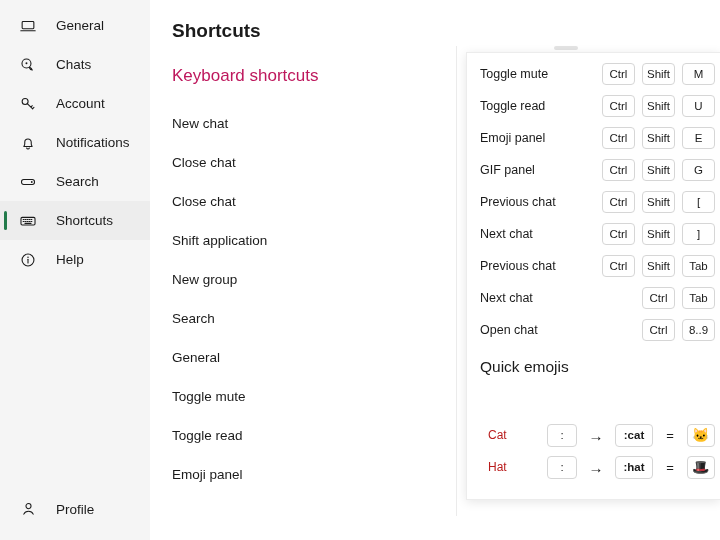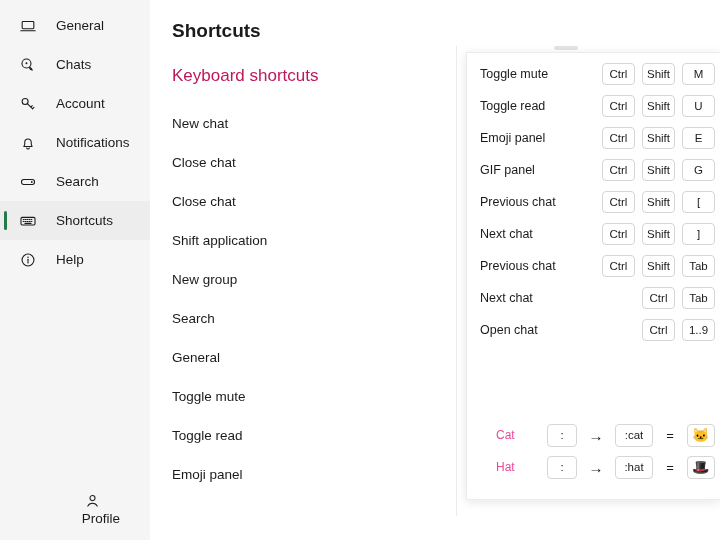--- a/index.html
+++ b/index.html
@@ -42,23 +42,23 @@
     color: #1b1b1b;
   }
   .nav-label {
     margin-left: 18px;
     font-size: 13.5px;
     color: #1b1b1b;
     white-space: nowrap;
   }
   .profile-item {
     position: absolute;
-    left: 8px; bottom: 13px;
+    left: 0; bottom: 13px;
     width: 150px; height: 36px;
-    display: flex; align-items: center; padding-left: 18px; flex-direction: column;
+    display: flex; align-items: center; padding-left: 18px;
   }
 
   
   .main {
     position: relative;
     flex: 1 1 auto;
     height: 540px;
     background: #ffffff;
     overflow: hidden;
   }
@@ -179,43 +179,43 @@
   }
   .qe-list { position: absolute; left: 0; top: 366px; width: 100%; }
   .qe-row {
     position: relative;
     height: 32px;
     display: flex;
     align-items: center;
   }
   .qe-label {
     position: absolute;
-    left: 29px;
+    left: 21px;
     font-size: 12px;
-    color: #ec4899;
+    color: #b91c1c;
   }
   .qe-seq {
     position: absolute;
     left: 80px;
     display: flex;
     align-items: center;
     gap: 9px;
   }
   .qe-key {
     min-width: 30px;
     height: 23px;
     border: 1px solid #d6d6d6;
     border-radius: 4px;
     background: #ffffff;
     display: flex; align-items: center; justify-content: center;
     font-size: 11.5px;
     color: #1b1b1b;
     padding: 0 5px;
   }
-  .qe-key.wide { min-width: 38px; }
+  .qe-key.wide { min-width: 38px; font-weight: bold; }
   .qe-arrow { font-size: 15px; color: #1b1b1b; width: 20px; text-align: center; }
   .qe-eq { font-size: 13px; color: #1b1b1b; width: 16px; text-align: center; }
   .qe-emoji {
     width: 28px; height: 23px;
     border: 1px solid #d6d6d6;
     border-radius: 4px;
     background: #ffffff;
     display: flex; align-items: center; justify-content: center;
     font-size: 14px;
   }
@@ -450,24 +450,25 @@
           <span class="ov-label">Next chat</span>
           <span class="ov-keys">
             <span class="ov-key">Ctrl</span>
             <span class="ov-key">Tab</span>
           </span>
         </div>
         <div class="ov-row">
           <span class="ov-label">Open chat</span>
           <span class="ov-keys">
             <span class="ov-key">Ctrl</span>
-            <span class="ov-key">1..9</span>
+            <span class="ov-key">8..9</span>
           </span>
         </div>
       </div>
+    <div class="qe-title">Quick emojis</div>
     <div class="qe-list" id="qe-list">
         <div class="qe-row">
           <span class="qe-label">Cat</span>
           <span class="qe-seq">
             <span class="qe-key">:</span>
             <span class="qe-arrow">→</span>
             <span class="qe-key wide">:cat</span>
             <span class="qe-eq">=</span>
             <span class="qe-emoji">🐱</span>
           </span>

